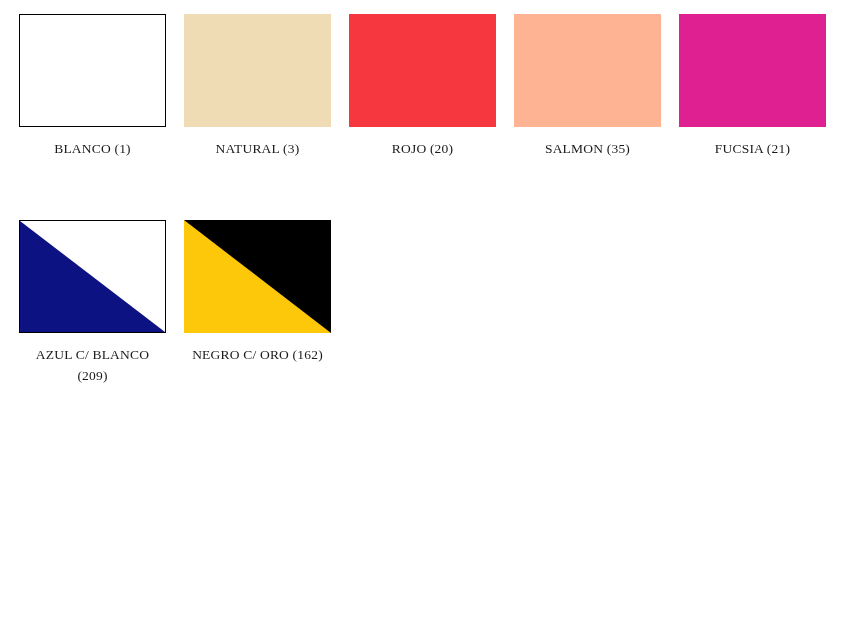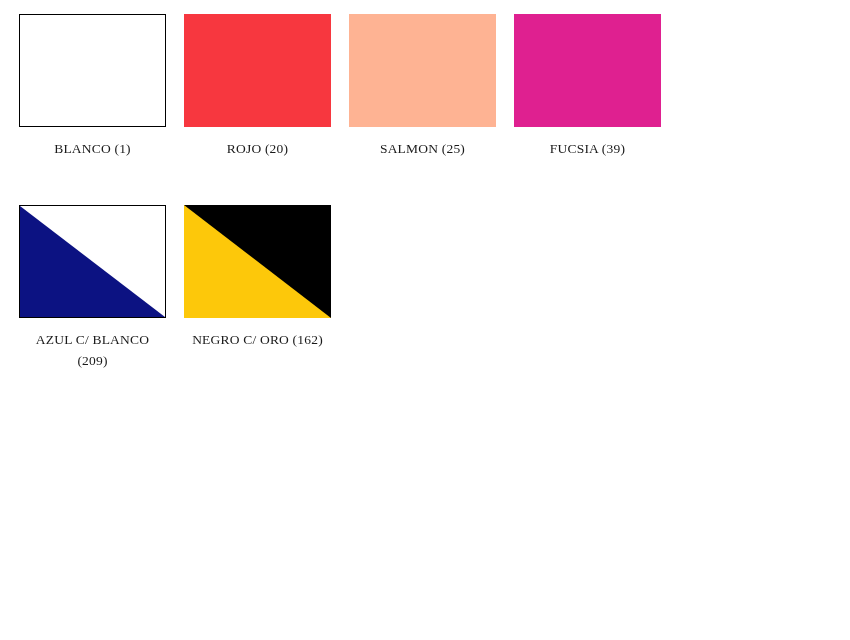--- a/index.html
+++ b/index.html
@@ -23,21 +23,21 @@
     padding: 14px 18px 0 19px;
   }
 
   .swatch-cell {
     width: 147px;
     display: block;
   }
 
   
   .swatch-cell.row-1 { margin-bottom: 0; }
-  .swatch-cell.row-2 { margin-top: 0; }
+  .swatch-cell.row-2 { margin-top: 15px; }
 
   .swatch-chip {
     position: relative;
     width: 147px;
     height: 113px;
     box-sizing: border-box;
     overflow: hidden;
     background: #ffffff;
   }
 
@@ -88,40 +88,46 @@
 
   <div class="grid-row" id="row-1">
 
     <div class="swatch-cell row-1">
       <div class="swatch-chip bordered">
         <div class="fill-solid" style="background:#FFFFFF"></div>
       </div>
       <div class="swatch-caption">BLANCO (1)</div>
     </div>
 
+    <div class="swatch-cell row-1">
+      <div class="swatch-chip">
+        <div class="fill-solid" style="background:#EFDCB5"></div>
+      </div>
+      <div class="swatch-caption">NATURAL (3)</div>
+    </div>
 
     <div class="swatch-cell row-1">
       <div class="swatch-chip">
         <div class="fill-solid" style="background:#F7373F"></div>
       </div>
       <div class="swatch-caption">ROJO (20)</div>
     </div>
 
     <div class="swatch-cell row-1">
       <div class="swatch-chip">
         <div class="fill-solid" style="background:#FEB393"></div>
       </div>
-      <div class="swatch-caption">SALMON (25)</div>
+      <div class="swatch-caption">SALMON (35)</div>
     </div>
 
     <div class="swatch-cell row-1">
       <div class="swatch-chip">
         <div class="fill-solid" style="background:#DF2090"></div>
       </div>
-      <div class="swatch-caption">FUCSIA (39)</div>
+      <div class="swatch-caption">FUCSIA (21)</div>
     </div>
 
   </div>
 
   <div class="grid-row" id="row-2">
 
     <div class="swatch-cell row-2">
       <div class="swatch-chip bordered">
         <div class="fill-diag-base" style="background:#FFFFFF"></div>
         <div class="fill-diag-tri" style="background:#0C1282"></div>

